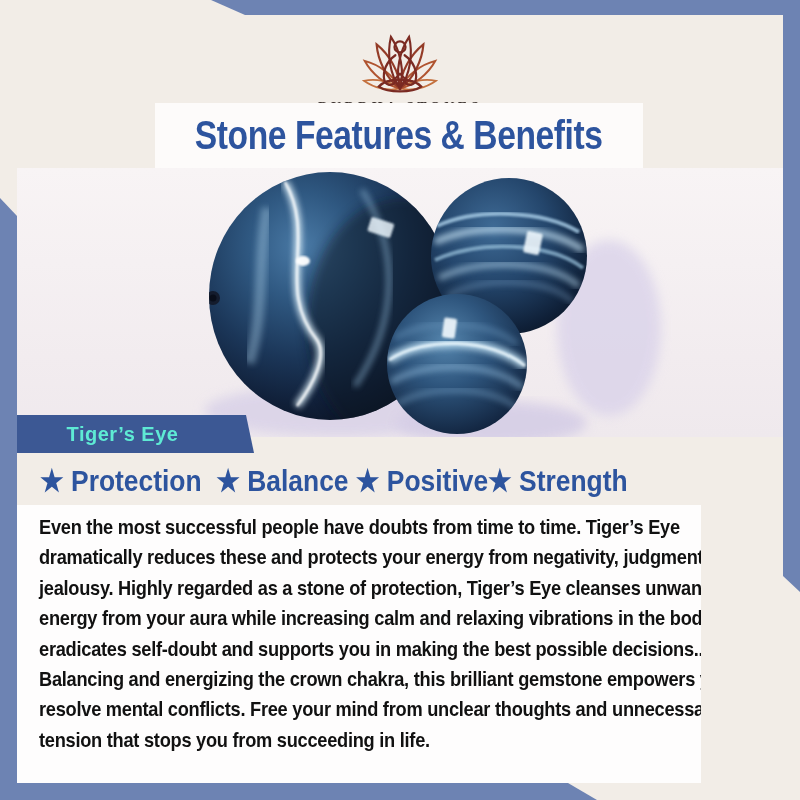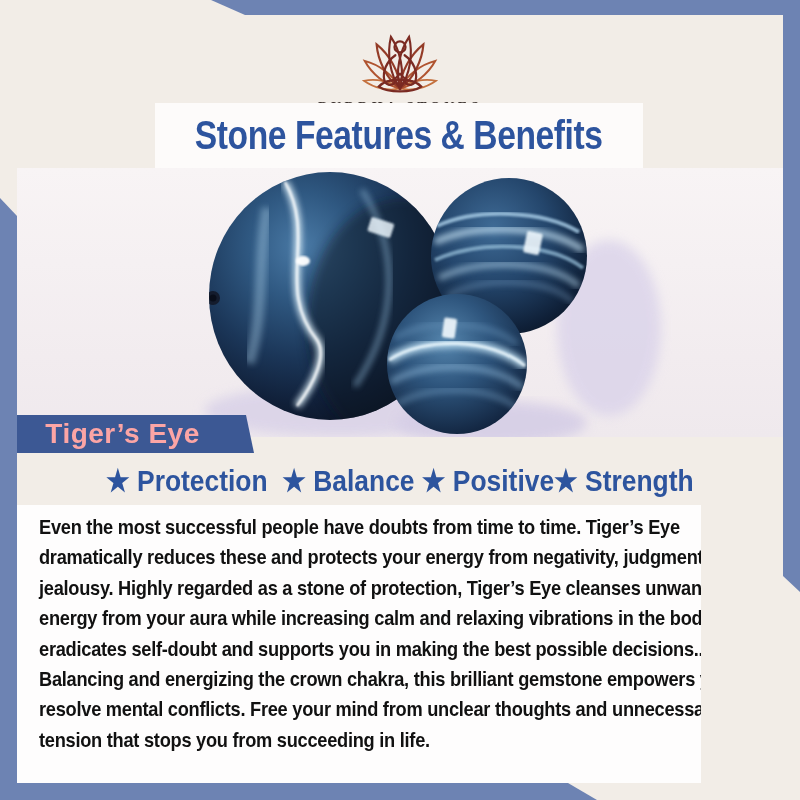--- a/index.html
+++ b/index.html
@@ -48,28 +48,28 @@
   }
 
   
   .stone-banner{
     left:17px;top:415px;width:237px;height:38px;
     background:#3c5894;
     clip-path:polygon(0 0,229px 0,237px 38px,0 38px);
     display:flex;align-items:center;justify-content:center;
   }
   .stone-banner span{
-    font-size:28px;font-weight:bold;color:#fca5a5;letter-spacing:0.5px;
+    font-size:20px;font-weight:bold;color:#5eead4;letter-spacing:0.5px;
     padding-right:26px;
   }
 
   
   .benefits-row{
     left:0;top:455px;width:800px;height:50px;
-    display:flex;align-items:center;justify-content:center;
+    display:flex;align-items:center;justify-content:flex-start;
   }
   .benefits-text{
     display:inline-block;transform:scaleX(0.88);
     font-size:30px;font-weight:bold;color:#2d549e;
     white-space:pre;
   }
 
   
   .desc-panel{
     left:17px;top:505px;width:684px;height:278px;

